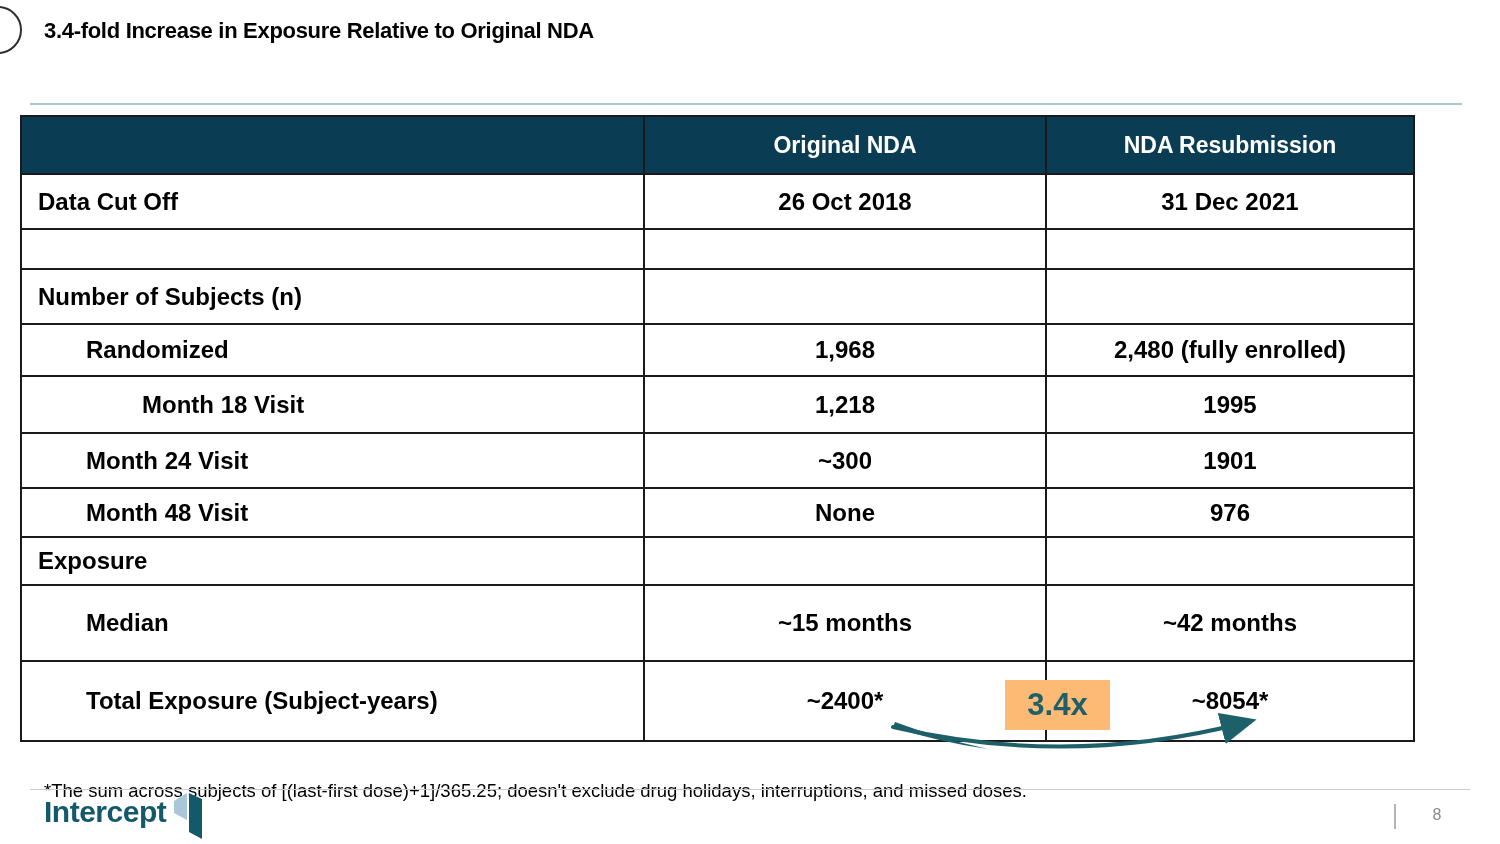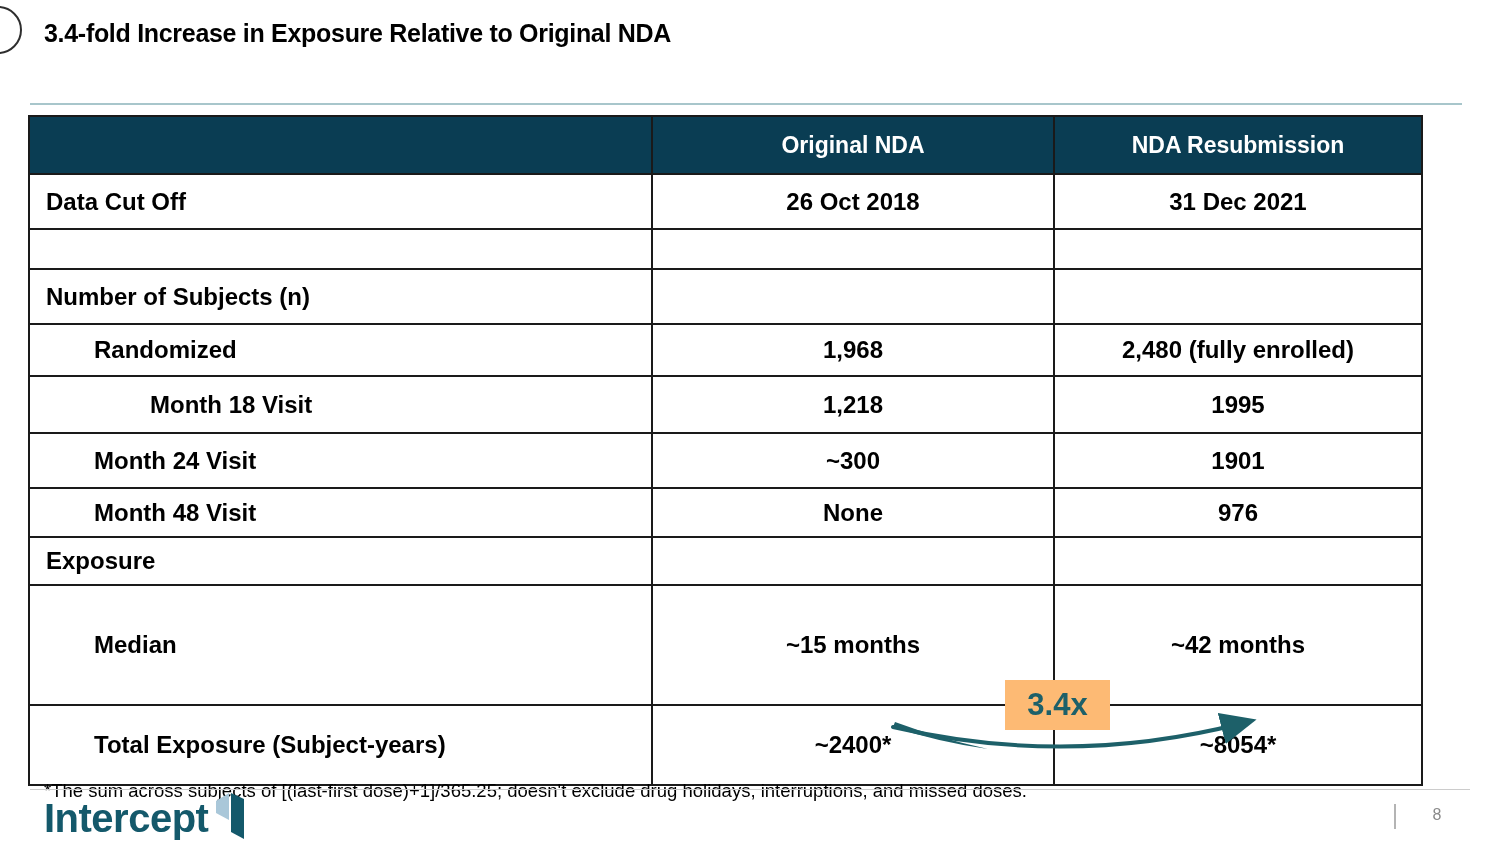--- a/index.html
+++ b/index.html
@@ -10,29 +10,29 @@
   }
 
   
   .corner-arc {
     position:absolute; left:-26px; top:6px; width:48px; height:48px;
     border:2.5px solid #2e2e2e; border-radius:50%;
   }
 
   .title-block { position:absolute; left:44px; top:18px; width:1400px; }
   .page-title   { font-size:38px; font-weight:bold; line-height:1.16; letter-spacing:-0.5px; }
-  .page-subtitle{ font-size:25px; font-weight:bold; line-height:1.2; letter-spacing:-0.3px; }
+  .page-subtitle{ font-size:22px; font-weight:bold; line-height:1.2; letter-spacing:-0.3px; }
   .title-divider{
     position:absolute; left:30px; top:103px; width:1432px; height:2px;
     background:#a8c6cb;
   }
 
   
   .safety-table {
-    position:absolute; left:28px; top:115px;
+    position:absolute; left:20px; top:115px;
     border-collapse:collapse; table-layout:fixed; width:1393px;
   }
   .safety-table th, .safety-table td {
     border:2px solid #1a1a1a; font-size:24px; font-weight:bold;
     vertical-align:middle; overflow:hidden;
   }
   .safety-table th {
     background:#0a3d53; color:#ffffff; font-size:23px; text-align:center;
   }
   .cell-label { text-align:left; padding-left:16px; }
@@ -50,21 +50,21 @@
 
   
   .footnote {
     position:absolute; left:44px; top:780px; font-size:18.5px; color:#000000;
   }
   .footer-divider {
     position:absolute; left:30px; top:789px; width:1440px; height:1px; background:#cccccc;
   }
   .logo { position:absolute; left:44px; top:794px; display:flex; align-items:flex-start; }
   .logo-text {
-    font-size:40px; font-weight:bold; color:#14596b; letter-spacing:-0.5px; line-height:1.2;
+    font-size:30px; font-weight:bold; color:#14596b; letter-spacing:-0.5px; line-height:1.2;
   }
   .logo-icon { margin-left:6px; margin-top:-2px; }
   .footer-bar {
     position:absolute; left:1394px; top:804px; width:2px; height:25px; background:#b4b4b4;
   }
   .page-number {
     position:absolute; left:1424px; top:806px; width:26px; text-align:center;
     font-size:16px; color:#8a8a8a;
   }
 </style>
@@ -123,21 +123,21 @@
   <tr style="height:49px" class="ind1">
     <td class="cell-label">Month 48 Visit</td>
     <td class="cell-val">None</td>
     <td class="cell-val">976</td>
   </tr>
   <tr style="height:48px">
     <td class="cell-label">Exposure</td>
     <td class="cell-val"></td>
     <td class="cell-val"></td>
   </tr>
-  <tr style="height:120px" class="ind1">
+  <tr style="height:76px" class="ind1">
     <td class="cell-label">Median</td>
     <td class="cell-val">~15 months</td>
     <td class="cell-val">~42 months</td>
   </tr>
   <tr style="height:80px" class="ind1">
     <td class="cell-label">Total Exposure (Subject-years)</td>
     <td class="cell-val">~2400*</td>
     <td class="cell-val">~8054*</td>
   </tr>
 </tbody>

